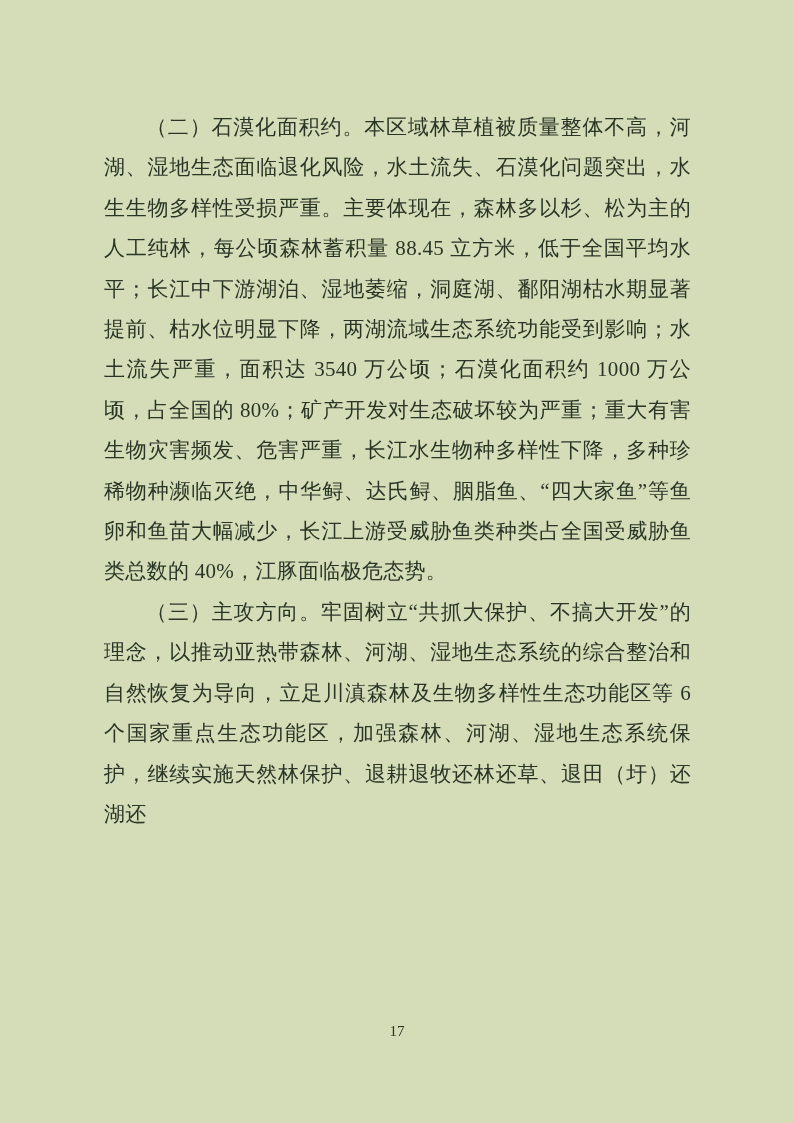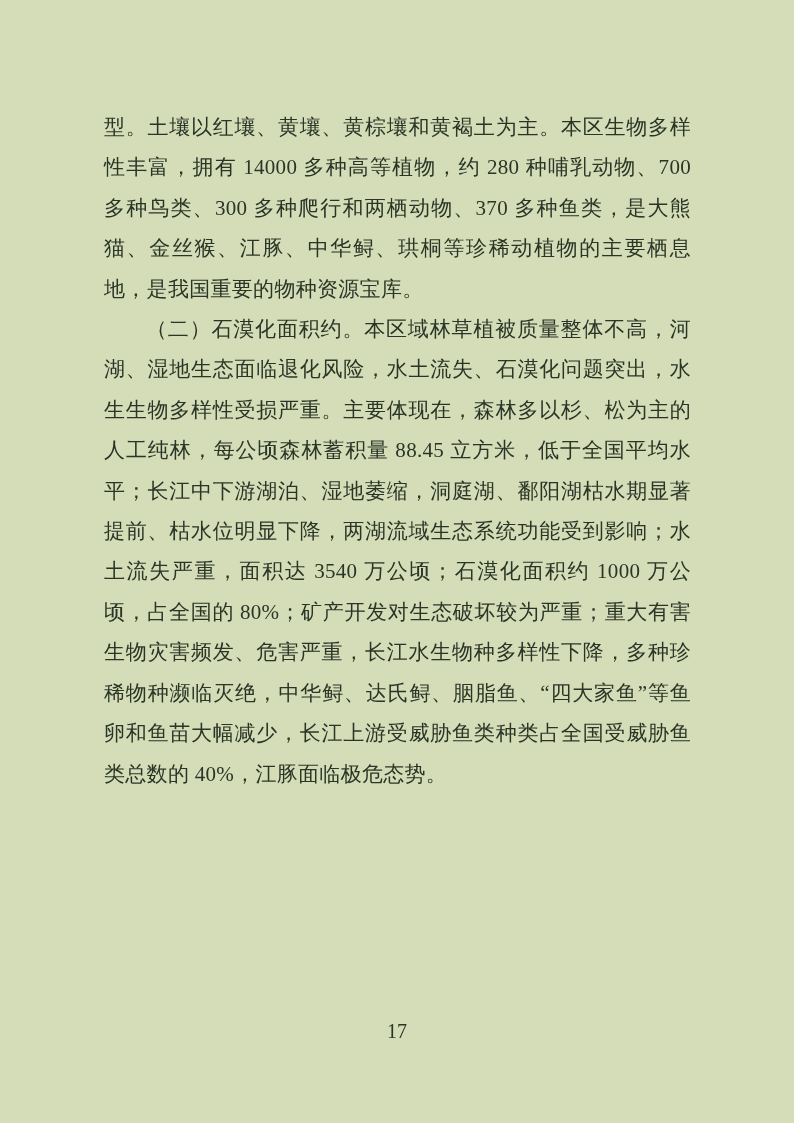--- a/index.html
+++ b/index.html
@@ -44,34 +44,34 @@
   }
   .lead {
     font-family: "Liberation Serif", "DejaVu Serif", serif;
   }
   .page-footer {
     position: absolute;
     top: 1020px;
     left: 0;
     width: 100%;
     text-align: center;
-    font-size: 20px;
+    font-size: 15px;
     line-height: 22px;
     color: var(--ink);
   }
 </style>
 </head>
 <body>
 
 <div class="page">
 
   <div class="text-block">
 
-    <p class="para no-indent"><span>型。土壤以红壤、黄壤、黄棕壤和黄褐土为主。本区生物多样性丰富，拥有 14000 多种高等植物，约 280 种哺乳动物、700 多种鸟类、300 多种爬行和两栖动物、370 多种鱼类，是大熊猫、金丝猴、江豚、中华鲟、珙桐等珍稀动植物的主要栖息地，是我国重要的物种资源宝库。</span></p>
 
     <p class="para indent"><span class="lead">（二）石漠化面积约。</span><span>本区域林草植被质量整体不高，河湖、湿地生态面临退化风险，水土流失、石漠化问题突出，水生生物多样性受损严重。主要体现在，森林多以杉、松为主的人工纯林，每公顷森林蓄积量 88.45 立方米，低于全国平均水平；长江中下游湖泊、湿地萎缩，洞庭湖、鄱阳湖枯水期显著提前、枯水位明显下降，两湖流域生态系统功能受到影响；水土流失严重，面积达 3540 万公顷；石漠化面积约 1000 万公顷，占全国的 80%；矿产开发对生态破坏较为严重；重大有害生物灾害频发、危害严重，长江水生物种多样性下降，多种珍稀物种濒临灭绝，中华鲟、达氏鲟、胭脂鱼、“四大家鱼”等鱼卵和鱼苗大幅减少，长江上游受威胁鱼类种类占全国受威胁鱼类总数的 40%，江豚面临极危态势。</span></p>
 
+    <p class="para indent"><span class="lead">（三）主攻方向。</span><span>牢固树立“共抓大保护、不搞大开发”的理念，以推动亚热带森林、河湖、湿地生态系统的综合整治和自然恢复为导向，立足川滇森林及生物多样性生态功能区等 6 个国家重点生态功能区，加强森林、河湖、湿地生态系统保护，继续实施天然林保护、退耕退牧还林还草、退田（圩）还湖还</span></p>
 
   </div>
 
   <div class="page-footer">17</div>
 
 </div>
 
 </body></html>

